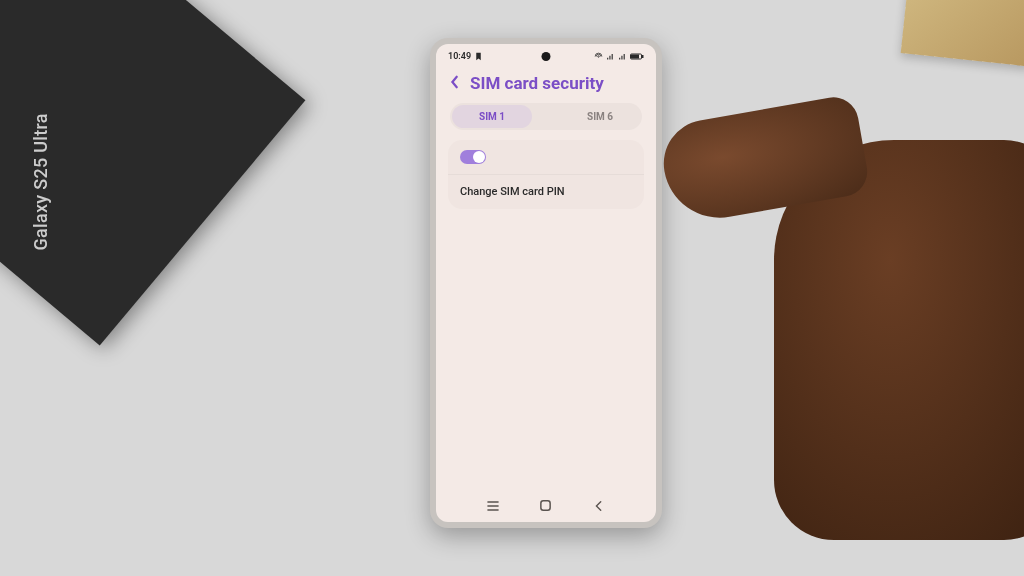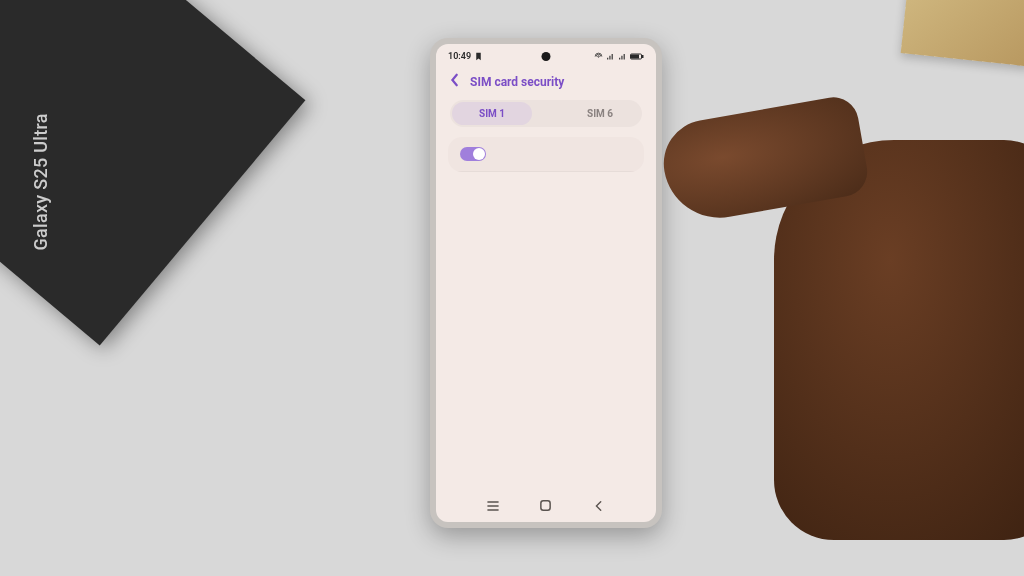--- a/index.html
+++ b/index.html
@@ -86,21 +86,21 @@
       padding: 8px 14px 10px;
       gap: 10px;
     }
     .back-icon {
       color: #7b4ec6;
       font-size: 14px;
       font-weight: 600;
     }
     .page-title {
       color: #7b4ec6;
-      font-size: 12px;
+      font-size: 17px;
       font-weight: 700;
     }
     
     .tabs {
       display: flex;
       background: #ece2de;
       border-radius: 16px;
       margin: 0 14px 10px;
       padding: 2px;
       gap: 28px;
@@ -263,20 +263,25 @@
       <div class="tab active">SIM 1</div>
       <div class="tab">SIM 6</div>
     </div>
 
     <div class="card">
       <div class="row">
         <div class="toggle">
           <div class="toggle-knob"></div>
         </div>
       </div>
+      <div class="row">
+        <div class="row-text">
+          <div class="row-title">Change SIM card PIN</div>
+        </div>
+      </div>
     </div>
 
     <div class="nav">
       <div class="nav-btn">
         <svg width="14" height="12" viewBox="0 0 14 12" fill="none" stroke="currentColor" stroke-width="1.6" stroke-linecap="round">
             <line x1="2" y1="2" x2="12" y2="2"></line>
             <line x1="2" y1="6" x2="12" y2="6"></line>
             <line x1="2" y1="10" x2="12" y2="10"></line>
           </svg>
       </div>

